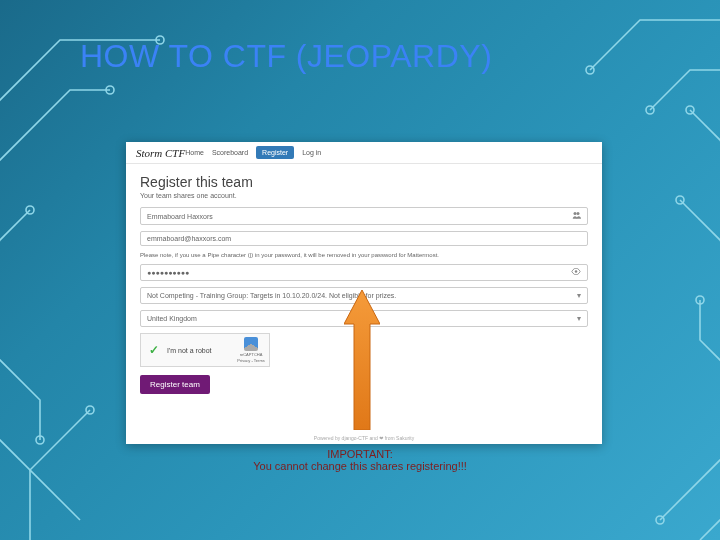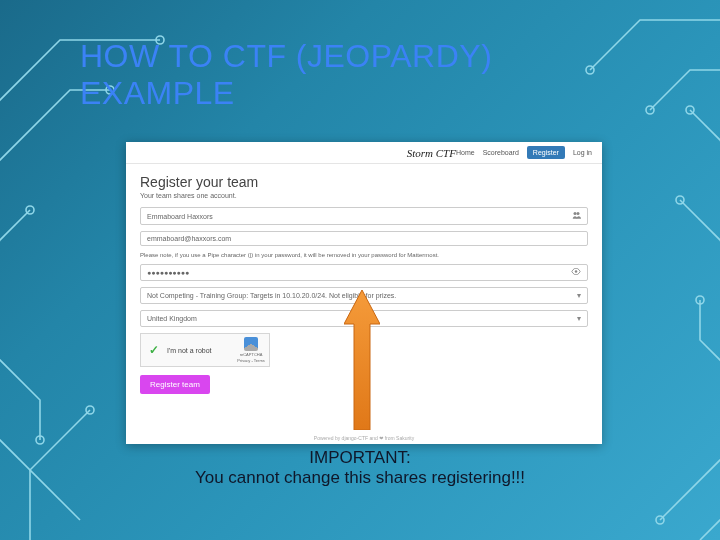--- a/index.html
+++ b/index.html
@@ -35,21 +35,21 @@
     box-shadow: 0 2px 10px rgba(0,0,0,0.3);
     font-size: 8px;
     color: #333;
   }
   .ss-navbar {
     height: 22px;
     border-bottom: 1px solid #e5e5e5;
     display: flex;
     align-items: center;
     padding: 0 10px;
-    justify-content: flex-end;
+    justify-content: flex-start;
   }
   .ss-brand {
     font-family: Georgia, serif;
     font-style: italic;
     font-size: 11px;
     color: #222;
   }
   .ss-navlinks { display: flex; gap: 8px; font-size: 7px; align-items: center; }
   .ss-navlink { color: #555; }
   .ss-navlink.active {
@@ -97,21 +97,21 @@
     position: absolute; right: 4px; top: 3px;
     width: 28px; text-align: center;
   }
   .ss-captcha-badge .rc {
     width: 14px; height: 14px; margin: 0 auto;
     background: conic-gradient(#4a90d9 0 120deg, #aaa 120deg 240deg, #4a90d9 240deg 360deg);
     border-radius: 2px;
   }
   .ss-captcha-badge .rt { font-size: 4px; color: #666; margin-top: 1px; }
   .ss-btn {
-    background: #d946ef;
+    background: #701a75;
     color: #fff;
     border: none;
     border-radius: 2px;
     padding: 5px 10px;
     font-size: 8px;
     margin-top: 2px;
     display: inline-block;
   }
   .ss-footer {
     position: absolute;
@@ -127,22 +127,22 @@
     top: 290px;
     width: 36px;
     height: 140px;
   }
   .bottom-text {
     position: absolute;
     left: 0;
     right: 0;
     top: 448px;
     text-align: center;
-    color: #0f172a;
-    font-size: 17px;
+    color: #7f1d1d;
+    font-size: 11px;
   }
   .bottom-text .line1 { font-weight: 400; }
 </style>
 </head>
 <body>
 
 <svg class="circuit" style="left:0;top:0" width="720" height="540">
   <g stroke="#8fd6e8" stroke-width="1.6" fill="none">
     <path d="M-20 120 L60 40 L160 40"></path>
     <path d="M-20 180 L70 90 L110 90"></path>
@@ -168,35 +168,34 @@
       <circle cx="650" cy="110" r="4"></circle>
       <circle cx="690" cy="110" r="4"></circle>
     <circle cx="680" cy="200" r="4"></circle>
       <circle cx="700" cy="300" r="4"></circle>
       <circle cx="660" cy="520" r="4"></circle>
   </g>
 </svg>
 
 <div class="title">
   <span>HOW TO CTF (JEOPARDY)</span><br>
-  <span>EXAMPLE</span>
 </div>
 
 <div class="screenshot">
   <div class="ss-navbar">
     <div class="ss-brand">Storm CTF</div>
     <div class="ss-navlinks">
       <span class="ss-navlink">Home</span>
       <span class="ss-navlink">Scoreboard</span>
       <span class="ss-navlink active">Register</span>
       <span class="ss-navlink">Log in</span>
     </div>
   </div>
   <div class="ss-body">
-    <div class="ss-h2">Register your team</div>
+    <div class="ss-h2">Register this team</div>
     <div class="ss-sub">Your team shares one account.</div>
 
     <div class="ss-field">
       <span>Emmaboard Haxxors</span>
       <span class="glyph">
         <svg width="9" height="8" viewBox="0 0 12 10">
             <circle cx="4" cy="3" r="2" fill="#888"></circle>
             <circle cx="8" cy="3" r="2" fill="#888"></circle>
             <path d="M1 10c0-2 1.5-3.5 3-3.5S7 8 7 10z" fill="#888"></path>
             <path d="M6 10c0-2 1.5-3.5 3-3.5S12 8 12 10z" fill="#888"></path>

